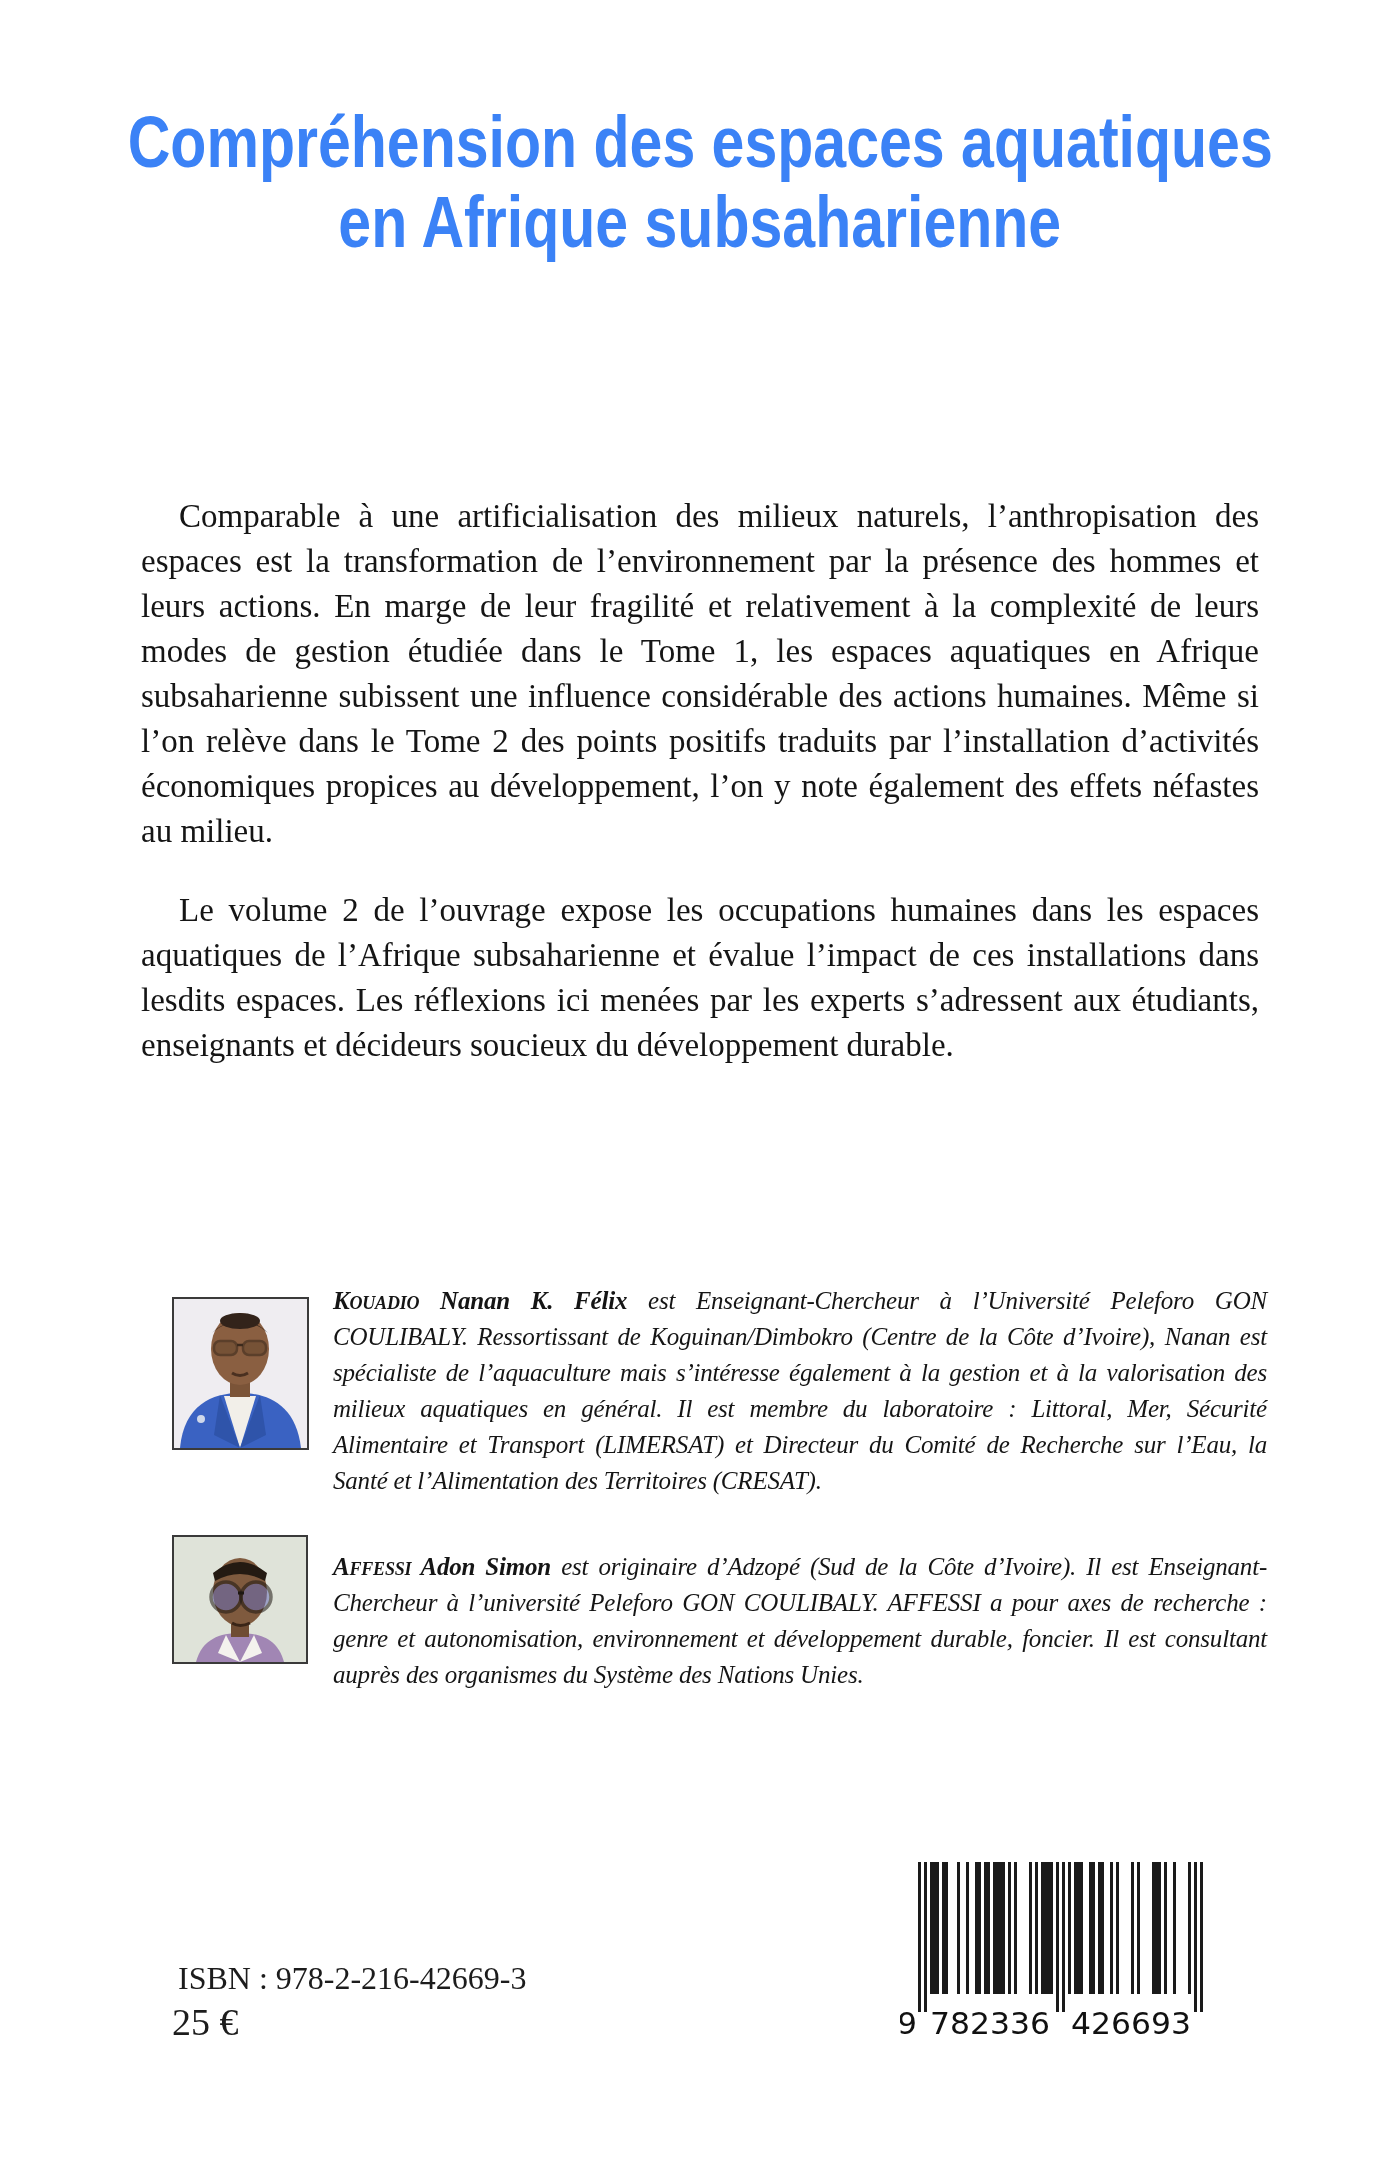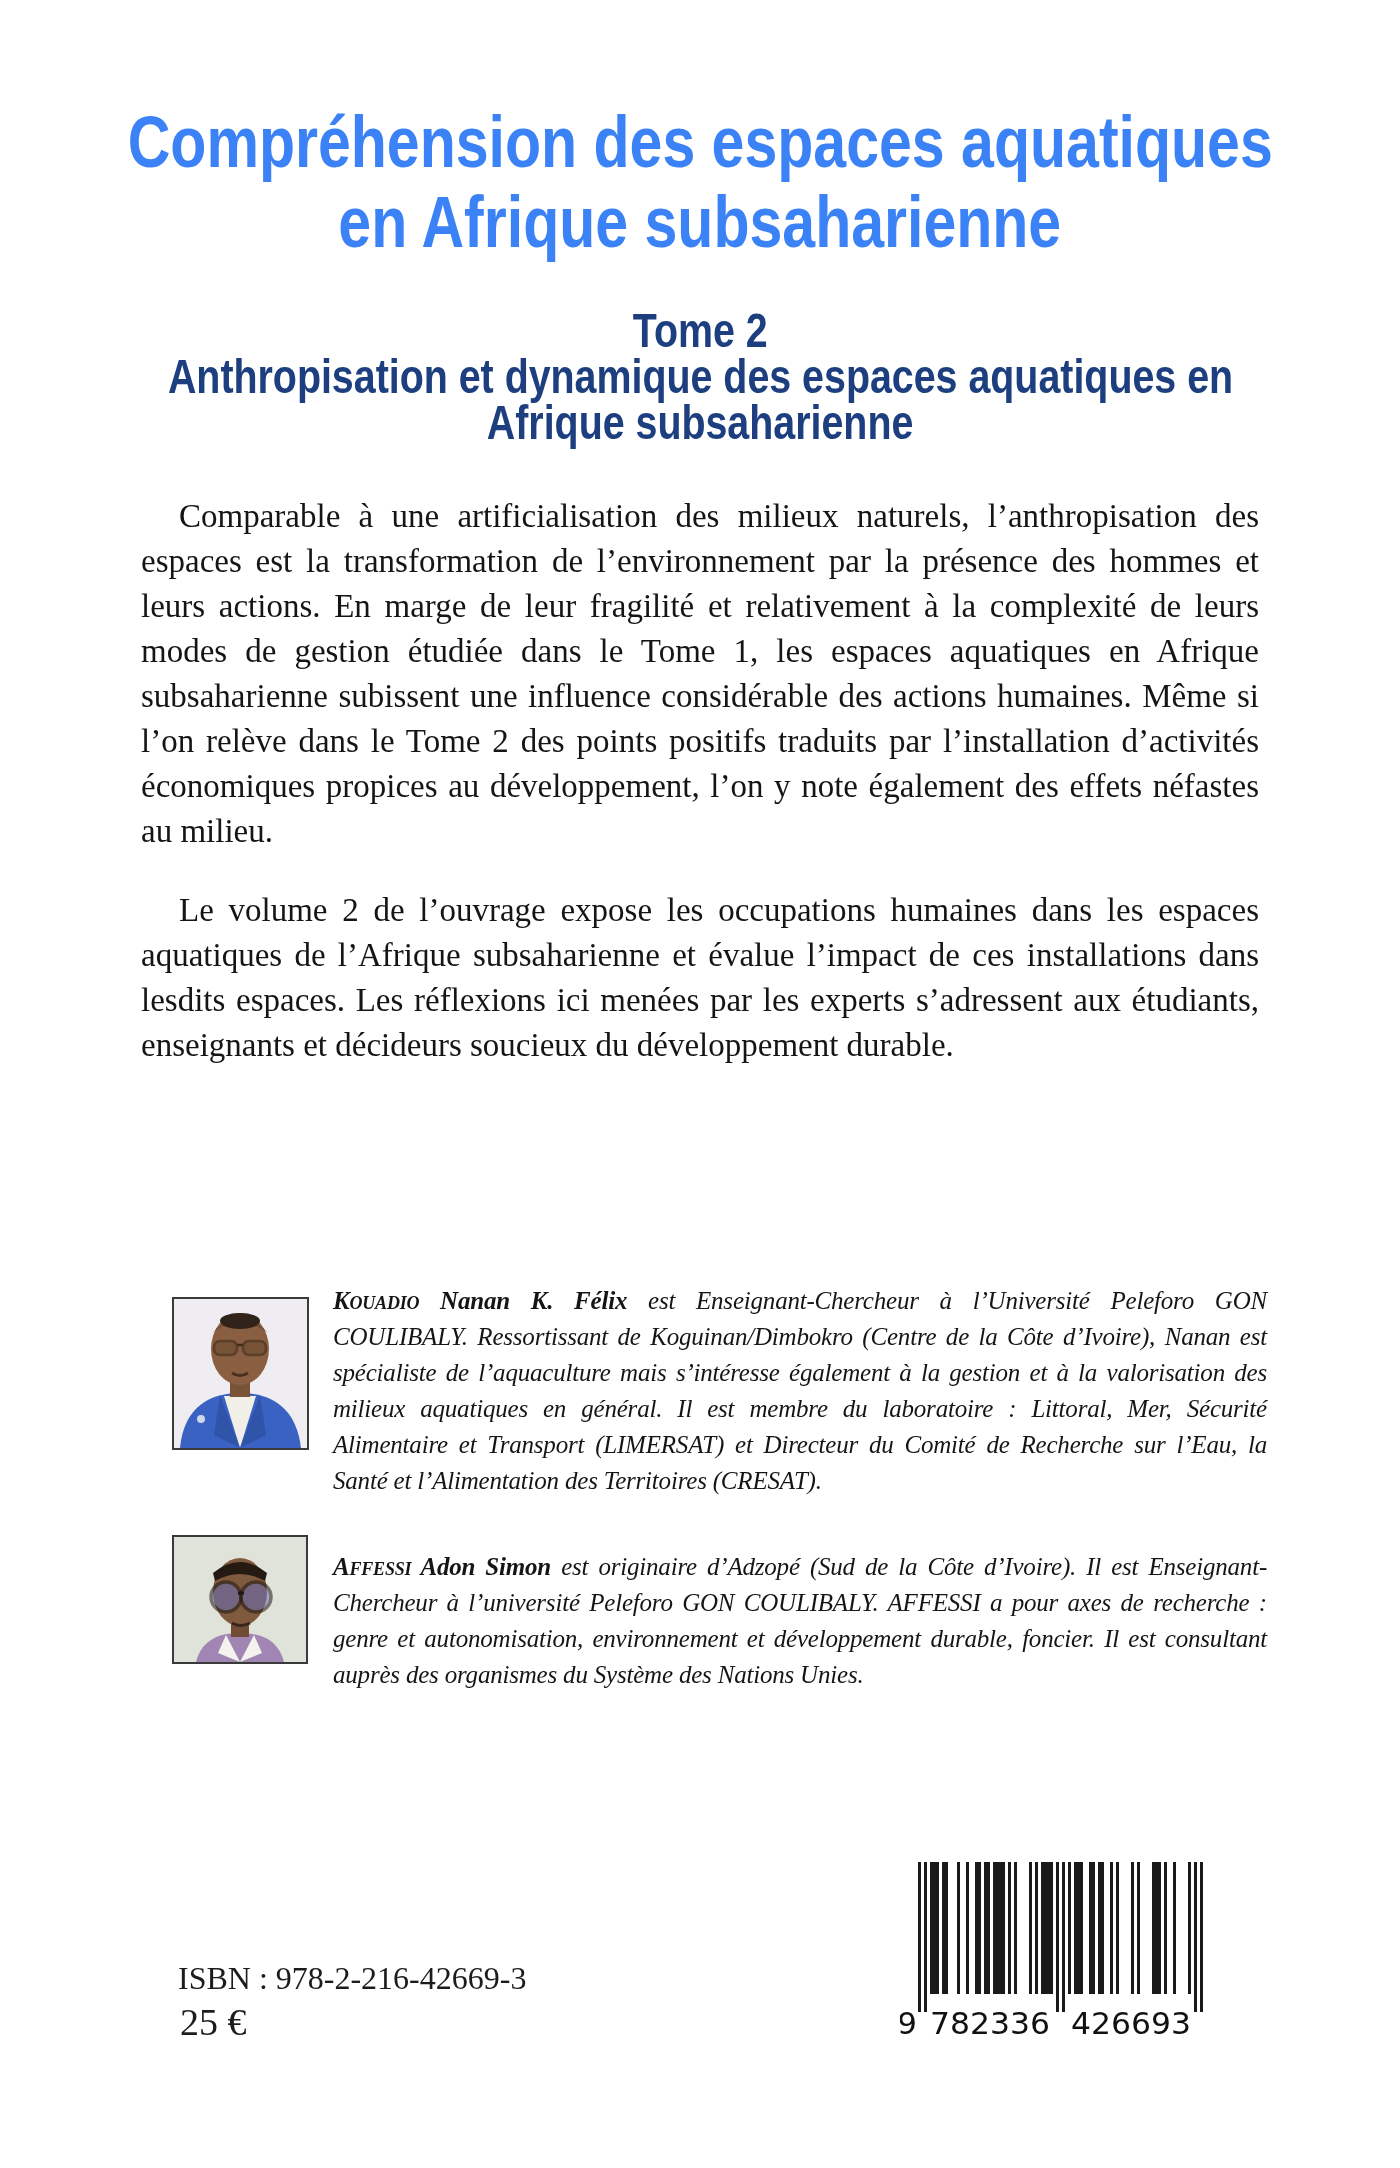--- a/index.html
+++ b/index.html
@@ -96,21 +96,21 @@
   
   .isbn {
     position: absolute;
     left: 178px;
     top: 1960px;
     font-size: 32px;
     color: #1c1c1c;
   }
   .price {
     position: absolute;
-    left: 180px;
+    left: 172px;
     top: 2000px;
     font-size: 38px;
     color: #1c1c1c;
   }
   .barcode-wrap {
     position: absolute;
     left: 900px;
     top: 1862px;
     width: 310px;
     height: 178px;
@@ -124,25 +124,20 @@
 </head>
 <body>
 
 <div class="page">
 
   <div class="title-block">
     <span class="line">Compréhension des espaces aquatiques</span><br>
     <span class="line">en Afrique subsaharienne</span>
   </div>
 
-  <div class="tome-block">
-    <span class="line">Tome 2</span><br>
-    <span class="line">Anthropisation et dynamique des espaces aquatiques en</span><br>
-    <span class="line">Afrique subsaharienne</span>
-  </div>
 
   <div class="synopsis">
     <p>Comparable à une artificialisation des milieux naturels, l’anthropisation des espaces est la transformation de l’environnement par la présence des hommes et leurs actions. En marge de leur fragilité et relativement à la complexité de leurs modes de gestion étudiée dans le Tome 1, les espaces aquatiques en Afrique subsaharienne subissent une influence considérable des actions humaines. Même si l’on relève dans le Tome 2 des points positifs traduits par l’installation d’activités économiques propices au développement, l’on y note également des effets néfastes au milieu.</p>
     <p>Le volume 2 de l’ouvrage expose les occupations humaines dans les espaces aquatiques de l’Afrique subsaharienne et évalue l’impact de ces installations dans lesdits espaces. Les réflexions ici menées par les experts s’adressent aux étudiants, enseignants et décideurs soucieux du développement durable.</p>
   </div>
 
   <div class="bios">
 
     <div class="bio-row bio-row-1">
       <div class="photo-frame photo-frame-1">

